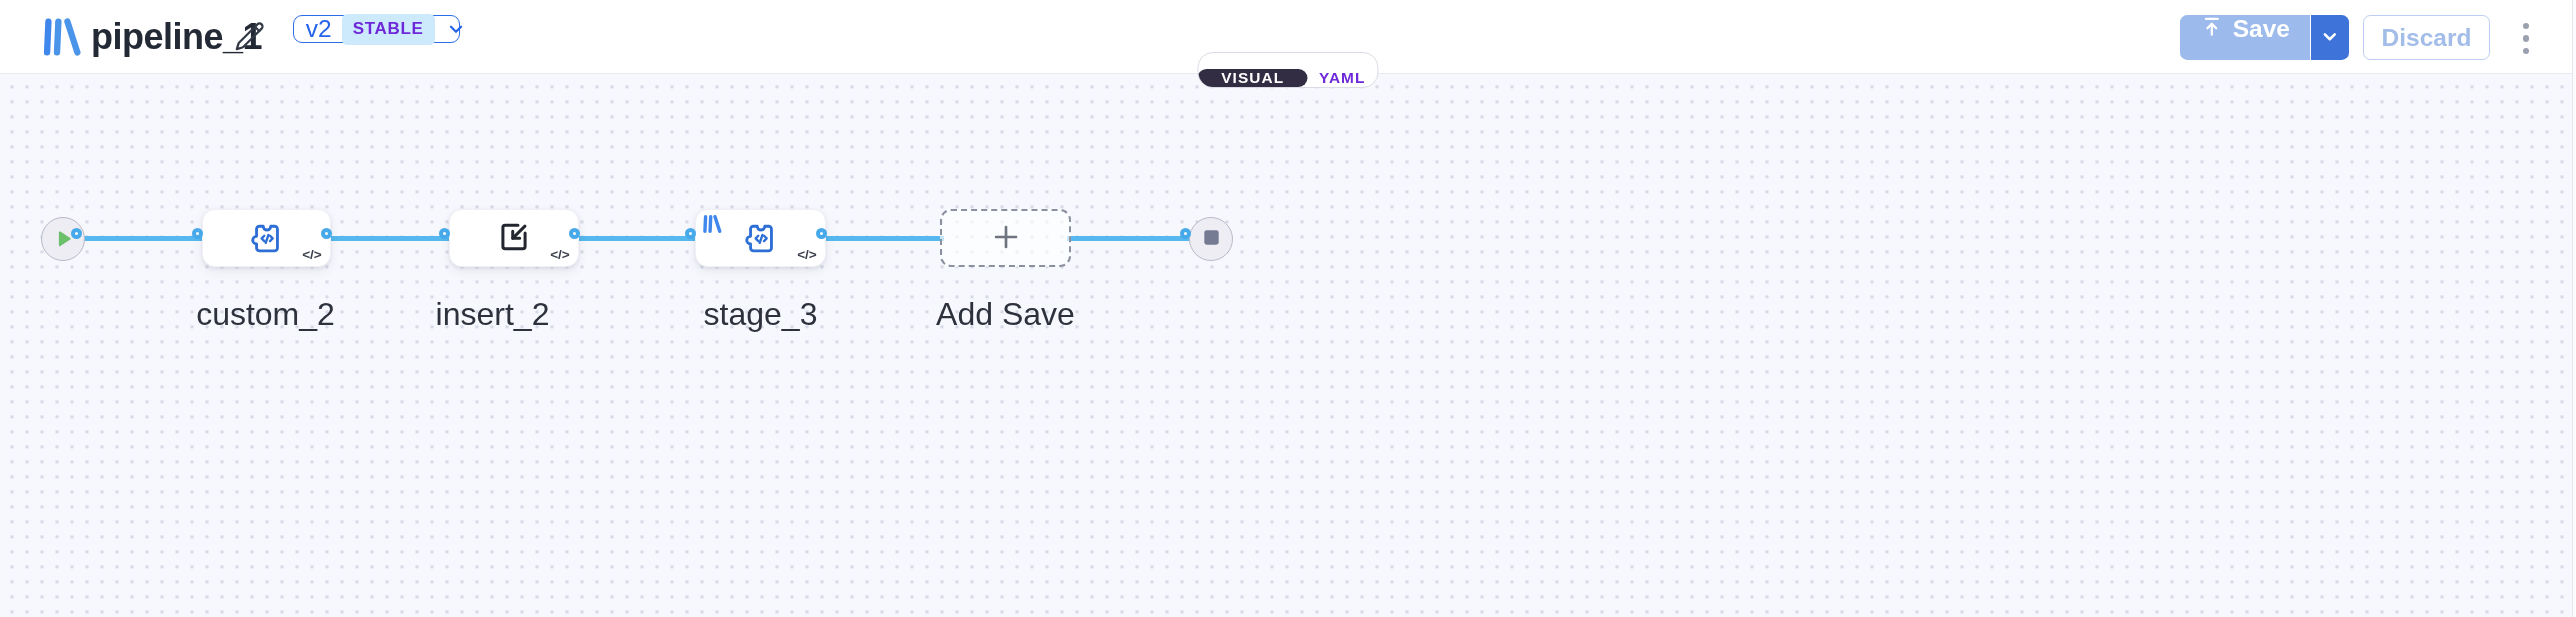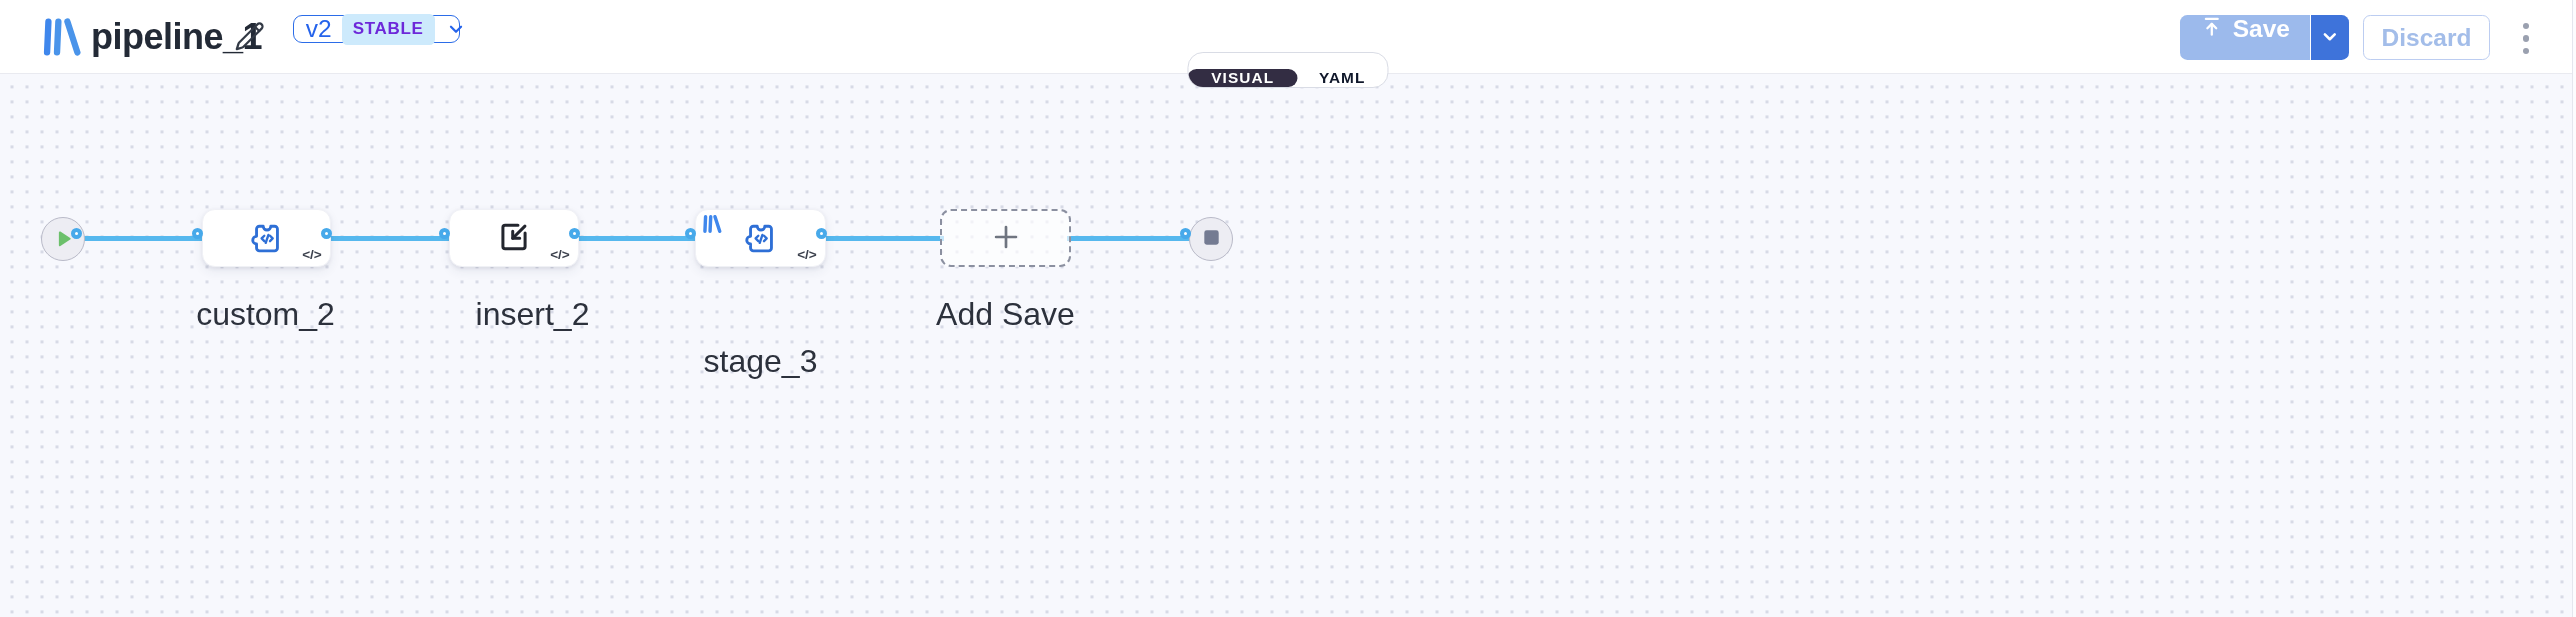--- a/index.html
+++ b/index.html
@@ -31,21 +31,21 @@
   .version-chevron { width:22px; height:22px; margin-left:auto; }
 
   .view-toggle {
     position:absolute; left:50%; top:23.6px; transform:translateX(-50%);
     height:36px; border:1.8px solid #d9dce5; border-radius:15.4px; background:#fff;
     display:flex; align-items:flex-end; overflow:hidden;margin-top:28px;
   }
   .view-toggle .seg {
     display:flex; align-items:center; justify-content:center;
     font-size:15.4px; font-weight:bold; letter-spacing:1.1px; cursor:pointer;
-    padding:0 22px; color:#0f172a;
+    padding:0 12px; color:#6d28d9;
   }
   .view-toggle .seg.active {
     background:#332d43; color:#ffffff; border-radius:13.6px; margin:-0.9px; padding:0 23.6px;
   }
 
   .save-split { position:absolute; right:227px; top:15.4px; height:45px; display:flex; }
   .save-main {
     width:131px; height:45px; background:#9cbaec; border:none; cursor:pointer;
     border-radius:7.3px 0 0 7.3px; border-right:1.8px solid #ffffff;
     display:flex; align-items:flex-start; justify-content:center; gap:9px;
@@ -207,41 +207,41 @@
     <div class="stage-node" style="left:449px; width:130px;">
       <span>
         <svg viewBox="0 0 24 24" width="38" height="38" fill="none" stroke="#23262e" stroke-width="1.9" stroke-linecap="round" stroke-linejoin="round">
           <path d="M14.5 4.6 H6.4 a1.4 1.4 0 0 0 -1.4 1.4 V18 a1.4 1.4 0 0 0 1.4 1.4 H17.6 a1.4 1.4 0 0 0 1.4 -1.4 V9.4"></path>
           <path d="M18.9 5.1 L11.2 12.8"></path>
           <path d="M11.2 8.4 V12.8 H15.6"></path>
         </svg>
       </span>
       <span class="code-badge">&lt;/&gt;</span>
     </div>
-    <div class="node-label" style="left:460px;">insert_2</div>
+    <div class="node-label" style="left:420px;">insert_2</div>
 
     <div class="stage-node" style="left:695px; width:131px;">
       <span class="corner-logo">
         <svg viewBox="0 0 44 42" width="20" height="18">
           <line x1="7" y1="4" x2="5.5" y2="38" stroke="#3f87ec" stroke-width="8" stroke-linecap="round"></line>
           <line x1="19" y1="4" x2="17.5" y2="38" stroke="#3f87ec" stroke-width="8" stroke-linecap="round"></line>
           <line x1="29" y1="4" x2="40" y2="38" stroke="#3f87ec" stroke-width="8" stroke-linecap="round"></line>
         </svg>
       </span>
       <span>
         <svg viewBox="0 0 24 24" width="38" height="38" fill="none" stroke="#2e6fd6" stroke-width="1.8" stroke-linecap="round" stroke-linejoin="round">
           <path d="M7.2 5.2 H9.6 a2.4 2.4 0 0 0 4.8 0 H16.8 a1.8 1.8 0 0 1 1.8 1.8 V19 a1.8 1.8 0 0 1 -1.8 1.8 H7.2 a1.8 1.8 0 0 1 -1.8 -1.8 v-2.6 a2.4 2.4 0 0 1 0 -4.8 V7 a1.8 1.8 0 0 1 1.8 -1.8 Z"></path>
           <path d="M10.3 11.2 l-1.7 1.7 1.7 1.7" stroke-width="1.5"></path>
           <path d="M13.9 11.2 l1.7 1.7 -1.7 1.7" stroke-width="1.5"></path>
           <path d="M12.9 10.7 l-1.7 5" stroke-width="1.5"></path>
         </svg>
       </span>
       <span class="code-badge">&lt;/&gt;</span>
     </div>
-    <div class="node-label" style="left:688px;margin-top:47px;">stage_3</div>
+    <div class="node-label" style="left:688px;">stage_3</div>
 
     <div class="add-node" style="left:940px; width:131px;">
       <span>
         <svg viewBox="0 0 24 24" width="34" height="34" fill="none" stroke="#6f7580" stroke-width="1.9" stroke-linecap="round">
           <path d="M12 5 V19"></path>
           <path d="M5 12 H19"></path>
         </svg>
       </span>
     </div>
     <div class="node-label" style="left:933px;">Add Save</div>

